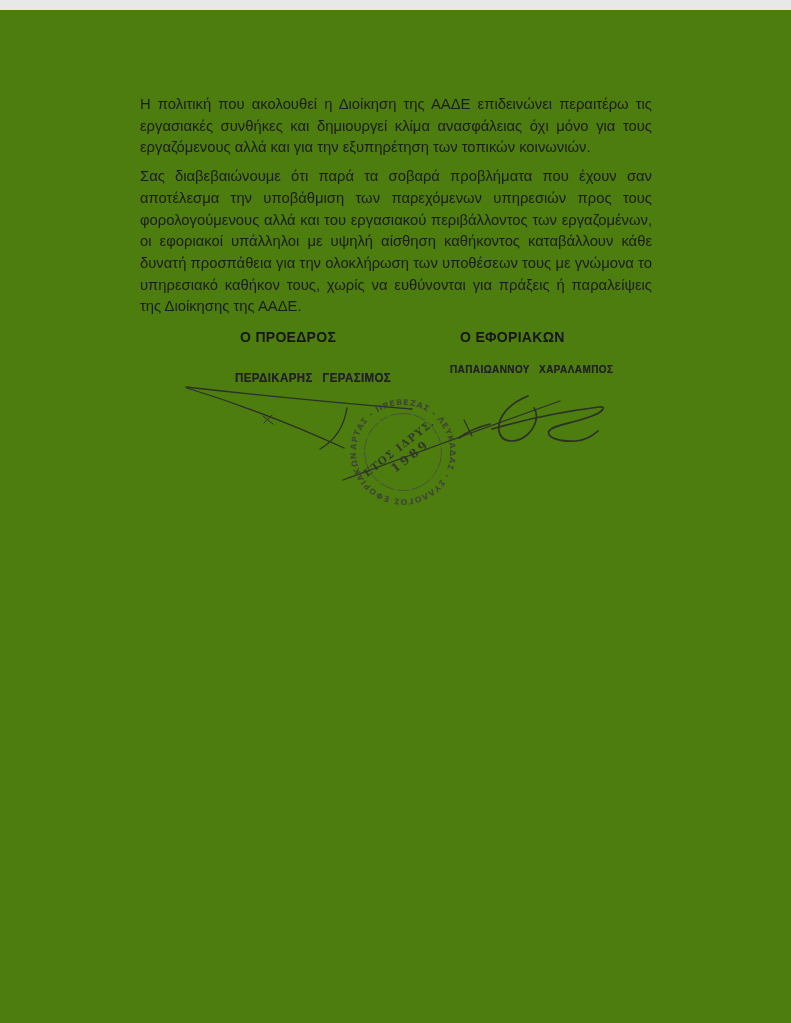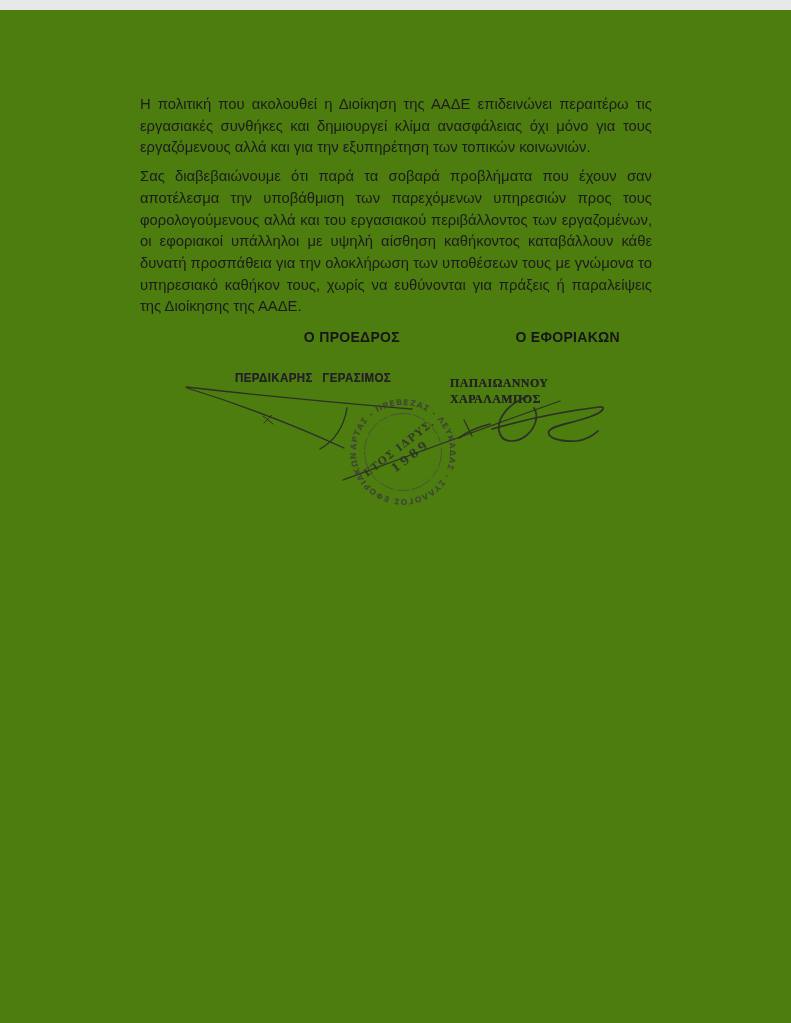--- a/index.html
+++ b/index.html
@@ -19,34 +19,34 @@
   .body-text p{
     margin:0 0 7px 0;
     font-size:14.8px;
     line-height:21.7px;
     text-align:justify;
     text-align-last:left;
   }
   .sig-title{
     position:absolute;top:319px;
     font-size:14px;font-weight:bold;color:#161616;
-    text-align:right;letter-spacing:0.3px;
+    text-align:left;letter-spacing:0.3px;
   }
   .sig-title.left{left:240px;width:160px;}
   .sig-title.right{left:460px;width:160px;}
   .sig-name{
     position:absolute;
     font-weight:bold;color:#222222;
     text-align:left;
     letter-spacing:0.4px;word-spacing:6px;
     transform:scaleY(1.05);
     text-shadow:0 0 0.5px #333;
   }
   .sig-name.left{left:235px;top:362px;width:175px;font-size:11.5px;}
-  .sig-name.right{left:450px;top:366px;width:186px;font-size:12px;font-family:Liberation Serif, serif;}
+  .sig-name.right{left:450px;top:354px;width:186px;font-size:10px;}
   .sig-layer{
     position:absolute;left:0;top:0;width:791px;height:1023px;
     pointer-events:none;
   }
   .bottom-bar{
     position:absolute;left:100px;right:0;top:1015px;height:8px;
     background:#4472c4;
   }
 </style>
 </head>

